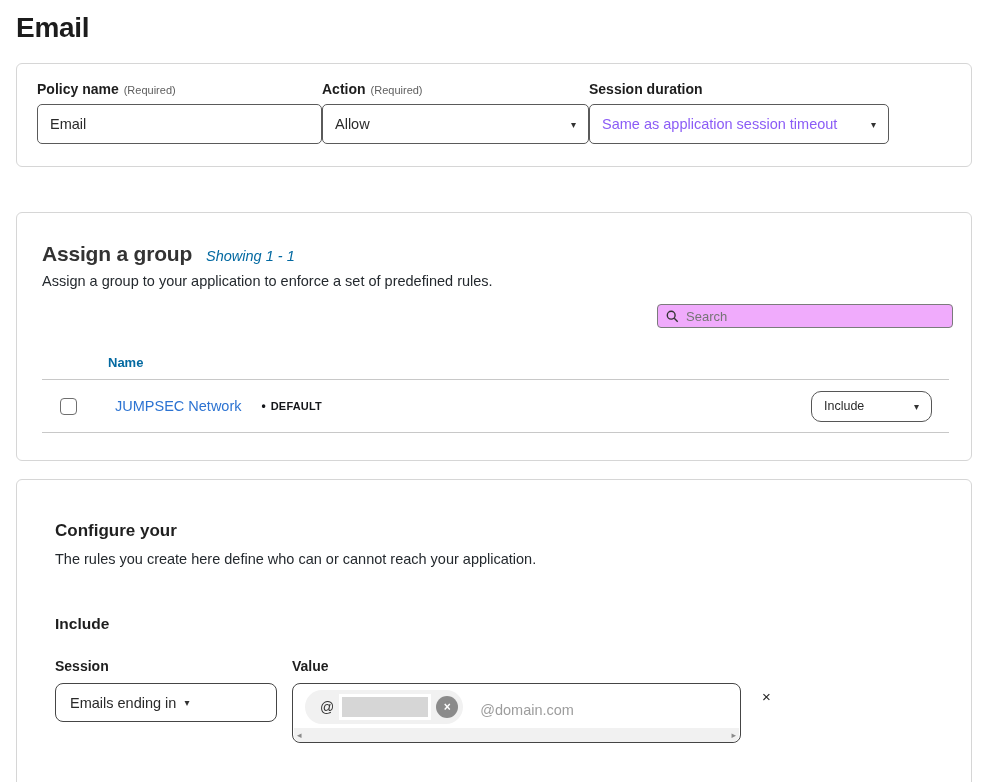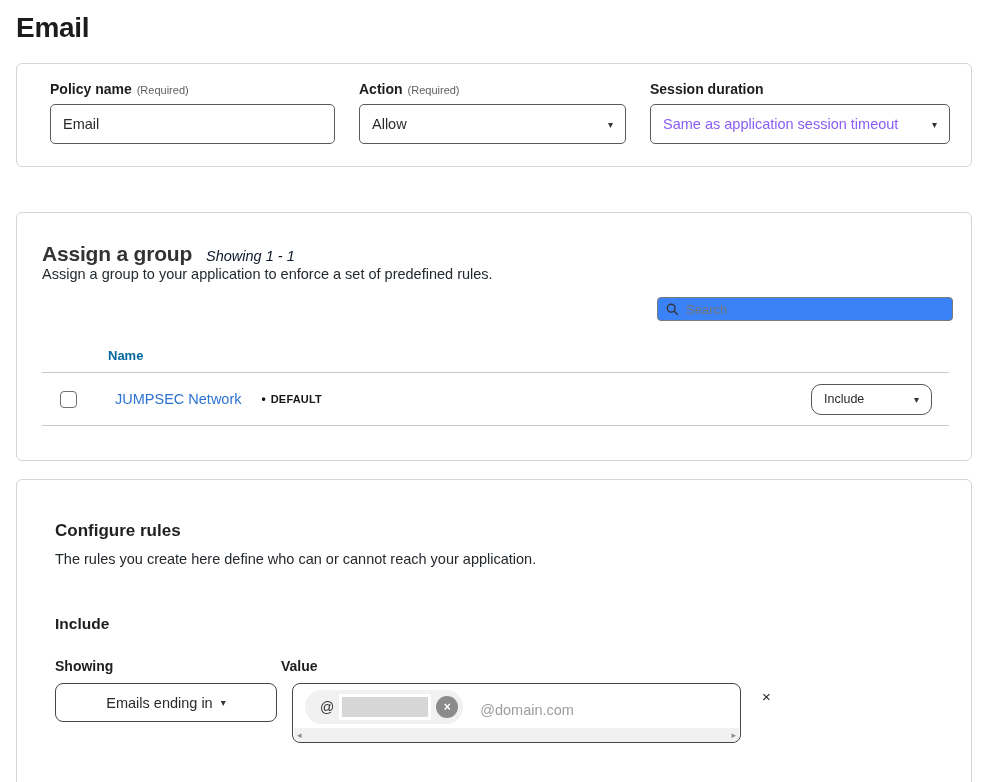--- a/index.html
+++ b/index.html
@@ -4,43 +4,43 @@
 <style>
   * { box-sizing: border-box; margin: 0; padding: 0; }
   html, body { width: 983px; height: 782px; overflow: hidden; background: #fff;
     font-family: "Liberation Sans", sans-serif; color: #1e1e1e; }
 
   .page-title { font-size: 28px; font-weight: 700; color: #1c1c1c; margin: 12px 0 0 16px; letter-spacing: -0.3px; }
 
   .card { background: #fff; border: 1px solid #d6d6d6; border-radius: 6px; margin-left: 16px; width: 956px; }
 
   
-  .policy-card { margin-top: 19px; height: 104px; padding: 17px 20px 0 33px; display: flex; gap: 24px; }
+  .policy-card { margin-top: 19px; height: 104px; padding: 17px 20px 0 20px; display: flex; }
   .field-col { display: flex; flex-direction: column; }
   .col-policy { width: 285px; }
   .col-action { width: 267px; margin-left: 0; }
   .col-session { width: 300px; margin-left: 0; }
   .field-label { font-size: 14px; font-weight: 700; color: #1d1d1d; margin-bottom: 7px; }
   .required { font-size: 11px; font-weight: 400; color: #5e5e5e; margin-left: 5px; }
   .text-input, .select { height: 40px; border: 1px solid #5a5a5a; border-radius: 5px;
     font-size: 14.5px; font-family: "Liberation Sans", sans-serif; color: #2a2a2a;
     padding: 0 12px; width: 100%; background: #fff; }
   .select { display: flex; align-items: center; justify-content: space-between; cursor: pointer; }
   .chev { font-size: 10px; color: #333; margin-left: 8px; }
   .muted-value { color: #8b5cf6; }
 
   
   .group-card { margin-top: 45px; height: 249px; padding: 29px 12px 0 25px; }
   .group-head { display: flex; align-items: baseline; }
   .group-title { font-size: 21px; font-weight: 700; color: #333; letter-spacing: -0.2px; }
-  .showing { font-size: 14.5px; font-style: italic; color: #0f172a; margin-left: 14px; }
-  .group-desc { font-size: 14.5px; color: #24292e; }
+  .showing { font-size: 14.5px; font-style: italic; color: #0369a1; margin-left: 14px; }
+  .group-desc { font-size: 14.5px; color: #24292e; margin-top: 7px; }
   .search-row { display: flex; justify-content: flex-end; margin-top: 15px; }
   .search-box { width: 296px; height: 24px; border: 1px solid #7b7b7b; border-radius: 4px;
-    display: flex; align-items: center; padding: 0 8px; margin-right: 6px; background: #3b82f6; }
+    display: flex; align-items: center; padding: 0 8px; margin-right: 6px; background: #f0abfc; }
   .search-box svg { flex: 0 0 auto; }
   .search-input { border: none; outline: none; flex: 1; font-size: 13px; margin-left: 7px;
     font-family: "Liberation Sans", sans-serif; color: #333; background: transparent; }
   .search-input::placeholder { color: #757575; }
   .group-table { margin-top: 27px; width: 907px; }
   .table-header { padding: 0 0 9px 66px; font-size: 13px; font-weight: 700; color: #0369a1;
     border-bottom: 1px solid #c8c8c8; }
   .table-row { height: 53px; display: flex; align-items: center; border-bottom: 1px solid #c8c8c8; gap: 8px; }
   .checkbox { width: 17px; height: 17px; border: 1.5px solid #6f6f6f; border-radius: 4px;
     margin-left: 18px; background: #fff; cursor: pointer; flex: 0 0 auto; }
@@ -53,24 +53,24 @@
     display: flex; align-items: center; justify-content: space-between; padding: 0 12px;
     font-size: 12.5px; color: #2a2a2a; margin-right: 17px; cursor: pointer; background: #fff; }
 
   
   .rules-card { margin-top: 18px; height: 370px; padding: 41px 0 0 38px; }
   .rules-title { font-size: 17px; font-weight: 700; color: #1f1f1f; }
   .rules-desc { font-size: 14.5px; color: #24292e; margin-top: 10px; }
   .include-heading { font-size: 15.5px; font-weight: 700; color: #1d1d1d; margin-top: 48px; }
   .rule-labels { display: flex; margin-top: 25px; }
   .selector-label { width: 222px; font-size: 14px; font-weight: 700; }
-  .value-label { margin-left: 4px; font-size: 14px; font-weight: 700; }
+  .value-label { margin-left: 15px; font-size: 14px; font-weight: 700; }
   .rule-controls { display: flex; margin-top: 9px; align-items: flex-start; }
   .selector-select { width: 222px; height: 39px; border: 1px solid #454545; border-radius: 8px;
-    display: flex; align-items: center; justify-content: center; padding: 0 14px;
+    display: flex; align-items: center; justify-content: flex-start; padding: 0 14px;
     font-size: 14.5px; color: #2a2a2a; cursor: pointer; background: #fff; }
   .value-field { position: relative; width: 449px; height: 60px; margin-left: 15px;
     border: 1px solid #454545; border-radius: 8px; background: #fff;
     display: flex; align-items: flex-start; padding: 6px 10px 0 12px; overflow: hidden; }
   .tag-pill { height: 34px; border-radius: 17px; background: #f1f1f1; display: flex;
     align-items: center; padding: 0 5px 0 15px; flex: 0 0 auto; }
   .tag-prefix { font-size: 14px; color: #333; margin-right: 5px; }
   .tag-redacted { width: 92px; height: 26px; background: #d6d6d6; border: 3px solid #ffffff; }
   .tag-remove { width: 22px; height: 22px; border-radius: 50%; background: #8b8b8b; color: #fff;
     display: flex; align-items: center; justify-content: center; font-size: 12px; font-weight: 700;
@@ -139,25 +139,25 @@
       <span class="row-spacer"></span>
       <div class="include-select">
         <span>Include</span>
         <span class="chev">▾</span>
       </div>
     </div>
   </div>
 </div>
 
 <div class="card rules-card">
-  <div class="rules-title">Configure rules</div>
+  <div class="rules-title">Configure your</div>
   <div class="rules-desc">The rules you create here define who can or cannot reach your application.</div>
   <div class="include-heading">Include</div>
   <div class="rule-labels">
-    <div class="selector-label">Showing</div>
+    <div class="selector-label">Session</div>
     <div class="value-label">Value</div>
   </div>
   <div class="rule-controls">
     <div class="selector-select">
       <span>Emails ending in</span>
       <span class="chev">▾</span>
     </div>
     <div class="value-field">
       <div class="tag-pill">
         <span class="tag-prefix">@</span>

